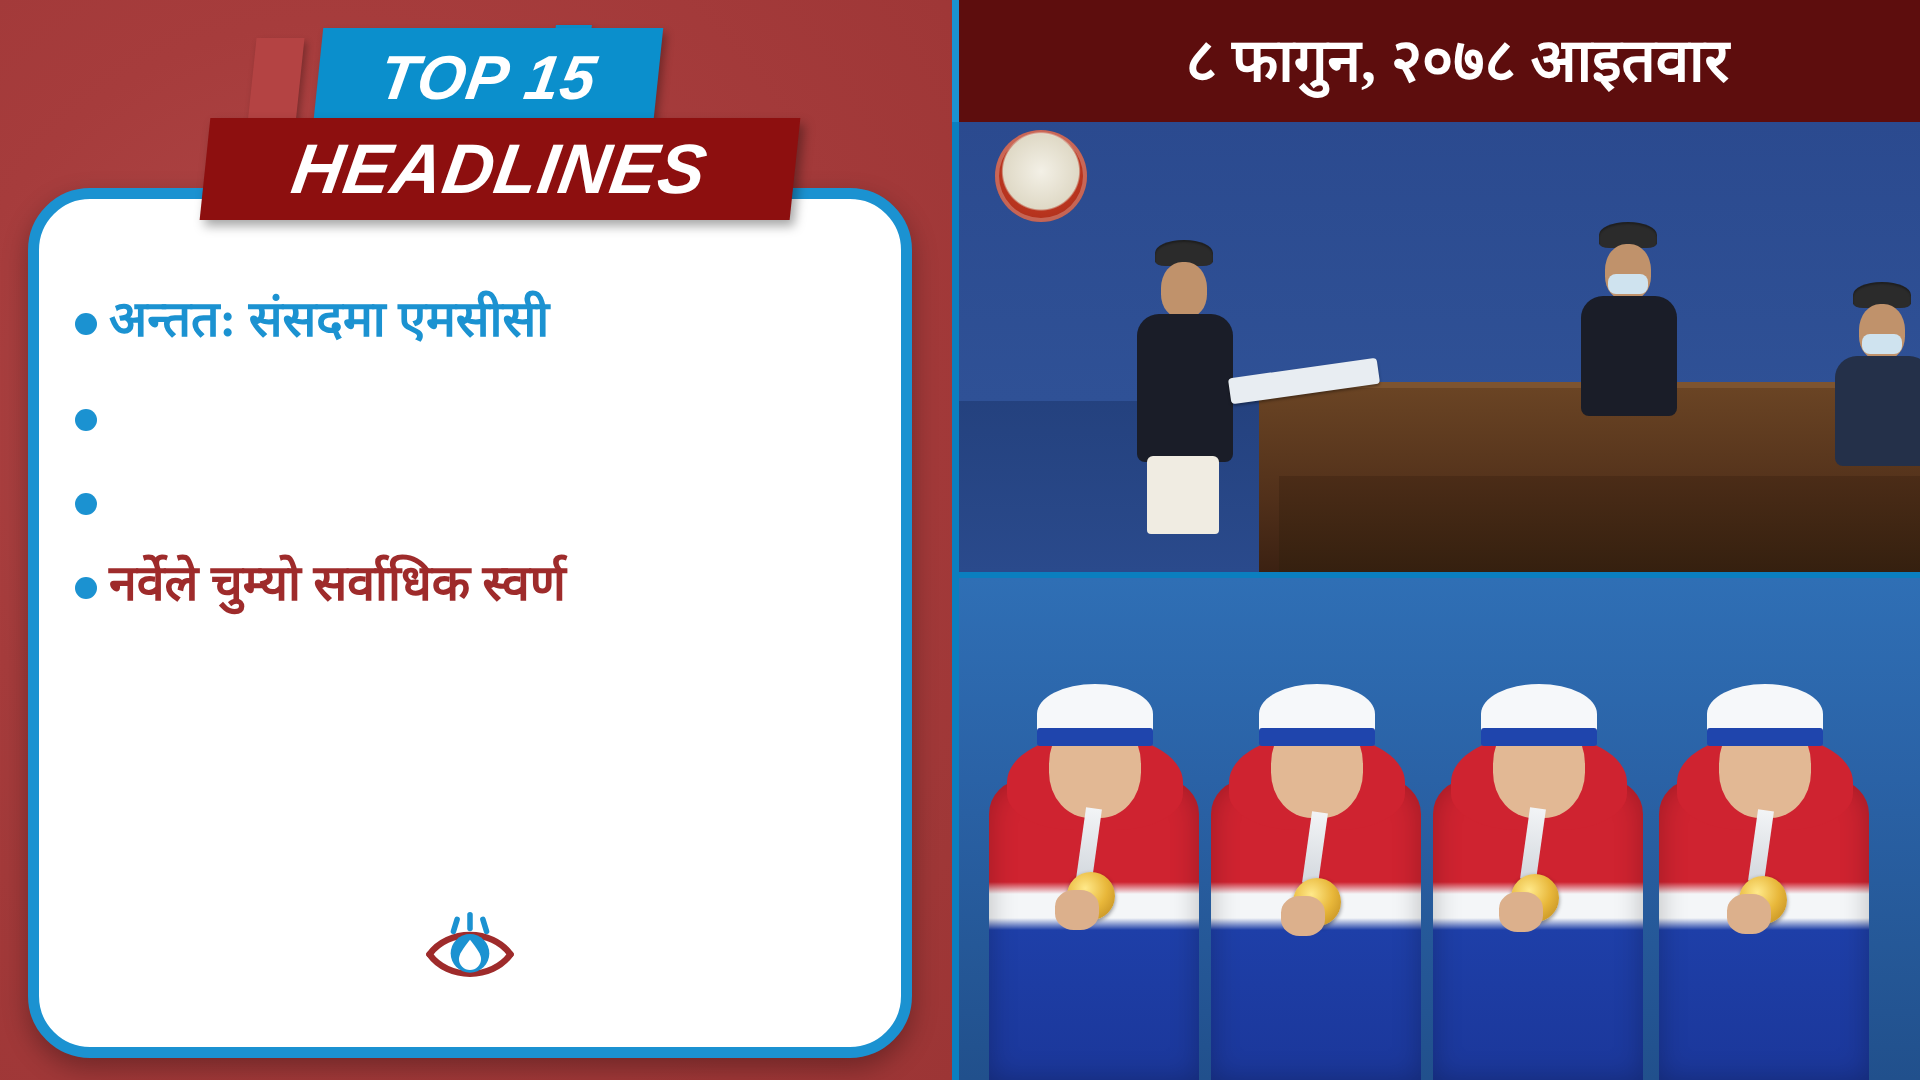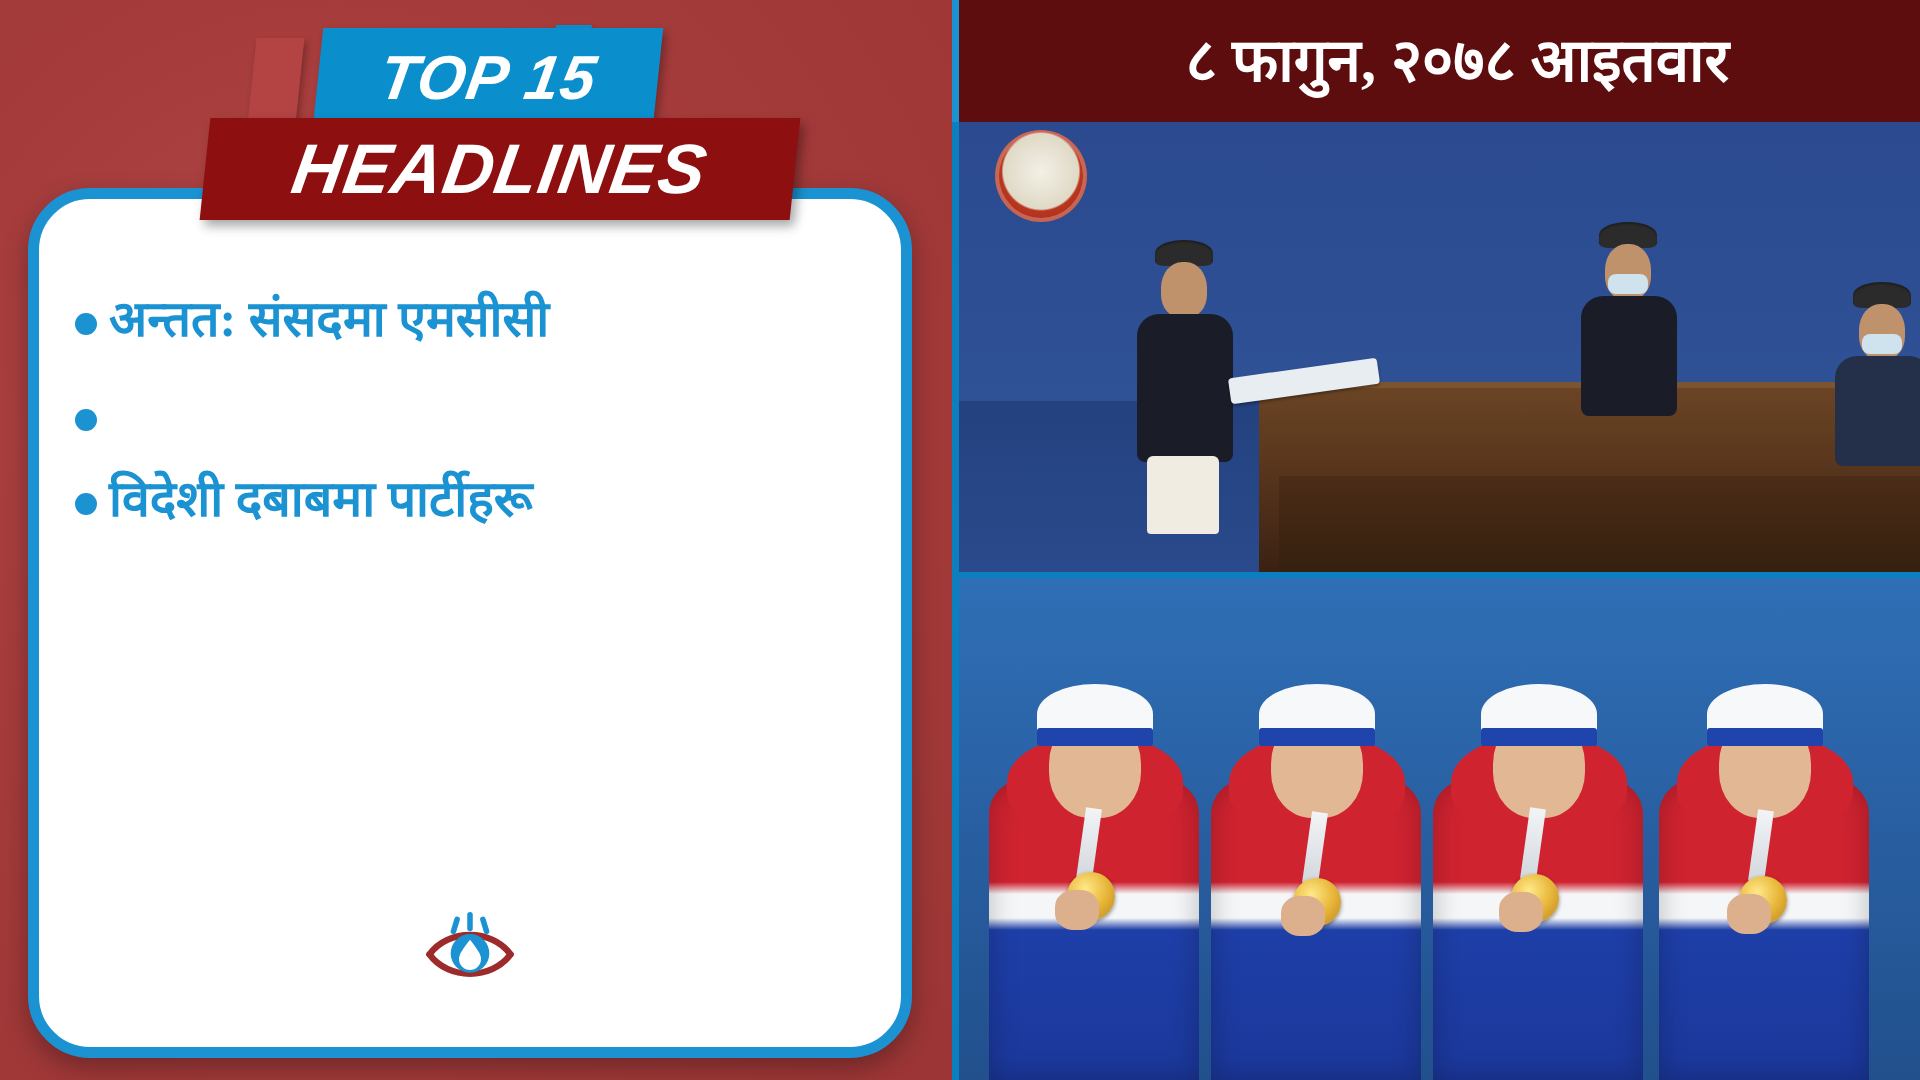--- a/index.html
+++ b/index.html
@@ -237,23 +237,26 @@
       <div class="hl-bullet"></div>
       <div class="hl-text">अन्तत: संसदमा एमसीसी</div>
     </div>
 
     <div class="hl-row hl-red">
       <div class="hl-bullet"></div>
     </div>
 
     <div class="hl-row hl-blue">
       <div class="hl-bullet"></div>
-      <div class="hl-text">विदेशी दबाबमा पार्टीहरू</div>
-    </div>
-
+    </div>
+
+    <div class="hl-row hl-red">
+      <div class="hl-bullet"></div>
+      <div class="hl-text">नर्वेले चुम्यो सर्वाधिक स्वर्ण</div>
+    </div>
 
     <div id="logo-wrap">
       <div id="logo-eye">
         <svg viewBox="0 0 100 100" width="92" height="92" aria-hidden="true">
           <path d="M6 58 C26 30 74 30 94 58" fill="none" stroke="#9e2b2b" stroke-width="7" stroke-linecap="round"></path>
           <path d="M6 58 C26 86 74 86 94 58" fill="none" stroke="#9e2b2b" stroke-width="7" stroke-linecap="round"></path>
           <circle cx="50" cy="57" r="21" fill="#1b92d1"></circle>
           <path d="M50 42 C42 52 38 58 38 63 a12 12 0 0 0 24 0 c0-5-4-11-12-21 z" fill="#ffffff"></path>
           <line x1="36" y1="20" x2="32" y2="33" stroke="#1b92d1" stroke-width="6" stroke-linecap="round"></line>
           <line x1="50" y1="15" x2="50" y2="30" stroke="#1b92d1" stroke-width="6" stroke-linecap="round"></line>

